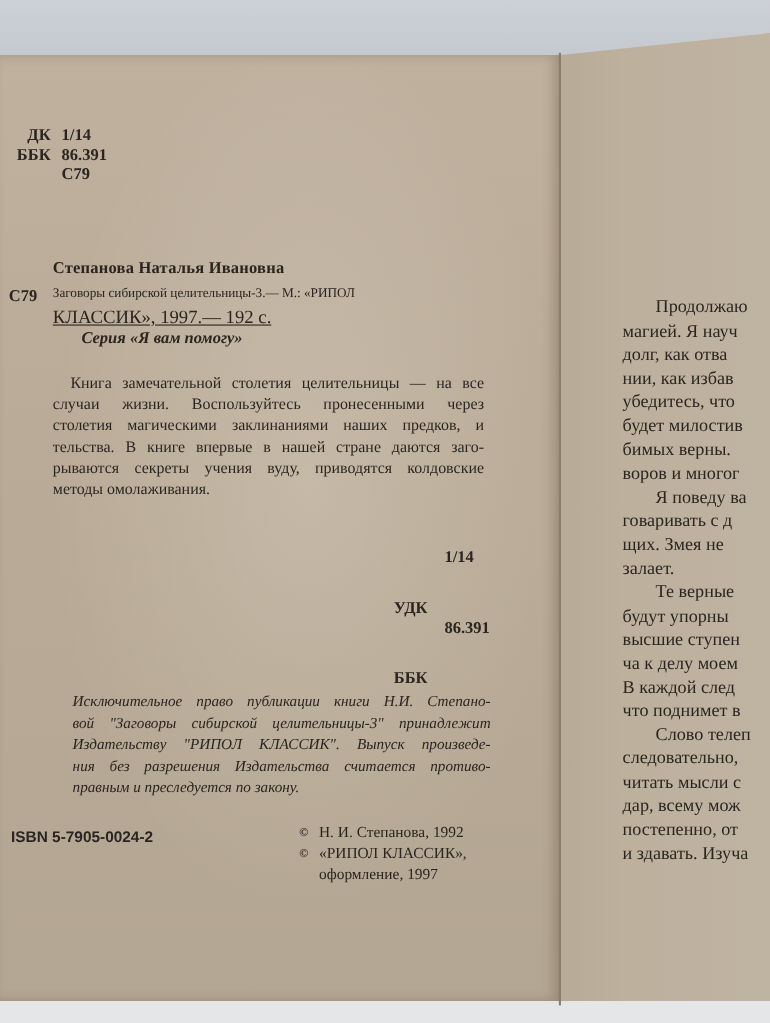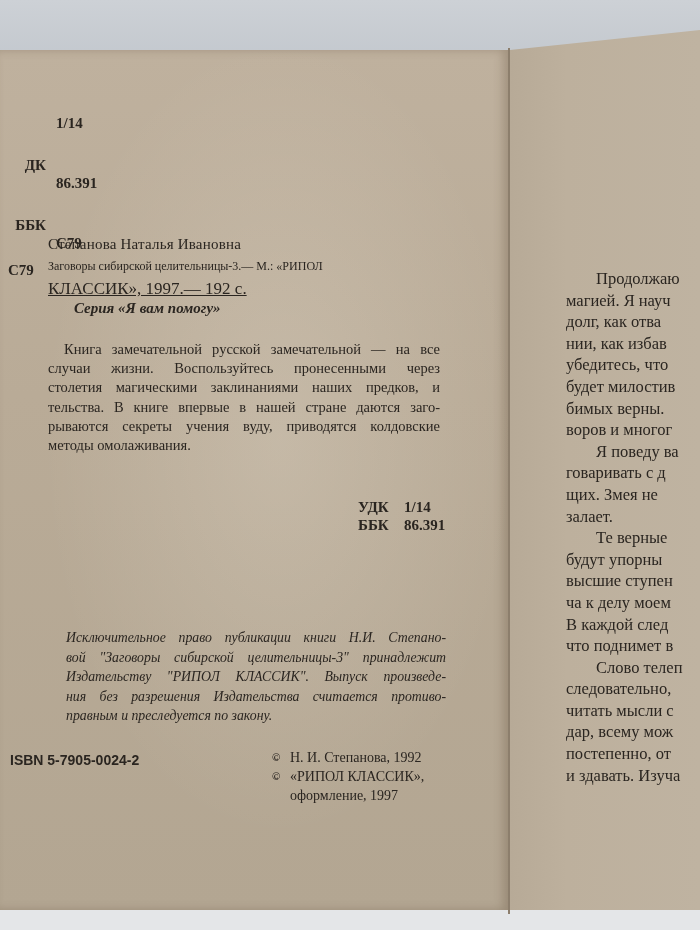--- a/index.html
+++ b/index.html
@@ -53,43 +53,43 @@
       left: 508px;
       top: 48px;
       width: 2px;
       height: 866px;
       background: #8c7e6c;
     }
     .text-abs { position: absolute; white-space: nowrap; }
 
     .class-codes { left: 8px; top: 114px; font-weight: bold; font-size: 15px; line-height: 18px; }
     .class-codes .row { display: flex; }
-    .class-codes .lbl { width: 38px; text-align: right; padding-right: 10px; margin-top: 42px; }
-
-    .author { left: 48px; top: 236px; font-size: 15px; font-weight: normal; letter-spacing: 0.2px; }
+    .class-codes .lbl { width: 38px; text-align: right; padding-right: 10px; }
+
+    .author { left: 48px; top: 236px; font-size: 15px; font-weight: bold; letter-spacing: 0.2px; }
     .catalog-code { left: 8px; top: 262px; font-size: 15px; font-weight: bold; }
     .biblio-1 { left: 48px; top: 259px; font-size: 12px; }
     .biblio-2 { left: 48px; top: 279px; font-size: 17px; text-decoration: underline; }
     .series { left: 74px; top: 300px; font-size: 15px; font-style: italic; font-weight: bold; }
 
     .annotation {
       position: absolute;
       left: 48px;
       top: 340px;
       width: 392px;
       font-size: 14.5px;
       line-height: 19.2px;
     }
     .annotation .line { display: block; text-align: justify; text-align-last: justify; white-space: nowrap; }
     .annotation .line.first { text-indent: 16px; }
     .annotation .line.last { text-align-last: left; }
 
     .udk-block { left: 358px; top: 498px; font-size: 15px; font-weight: bold; line-height: 18px; }
     .udk-block .row { display: flex; }
-    .udk-block .lbl { width: 46px; }
+    .udk-block .lbl { width: 46px; margin-top: 46px; }
 
     .rights {
       position: absolute;
       left: 38px;
       top: 628px;
       width: 380px;
       font-size: 13.8px;
       line-height: 19.5px;
       font-style: italic;
       margin-left: 28px;
@@ -138,21 +138,21 @@
   </div>
 </div>
 
 <div class="text-abs author">Степанова Наталья Ивановна</div>
 <div class="text-abs catalog-code">С79</div>
 <div class="text-abs biblio-1">Заговоры сибирской целительницы-3.— М.: «РИПОЛ</div>
 <div class="text-abs biblio-2">КЛАССИК», 1997.— 192 с.</div>
 <div class="text-abs series">Серия «Я вам помогу»</div>
 
 <div class="annotation">
-  <span class="line first">Книга замечательной русской замечательной — на все</span>
+  <span class="line first">Книга замечательной столетия целительницы — на все</span>
   <span class="line">случаи жизни. Воспользуйтесь пронесенными через</span>
   <span class="line">столетия магическими заклинаниями наших предков, и</span>
   <span class="line">тельства. В книге впервые в нашей стране даются заго-</span>
   <span class="line">рываются секреты учения вуду, приводятся колдовские</span>
   <span class="line last">методы омолаживания.</span>
 </div>
 
 <div class="text-abs udk-block">
   <div class="row">
     <span class="lbl">УДК</span>

